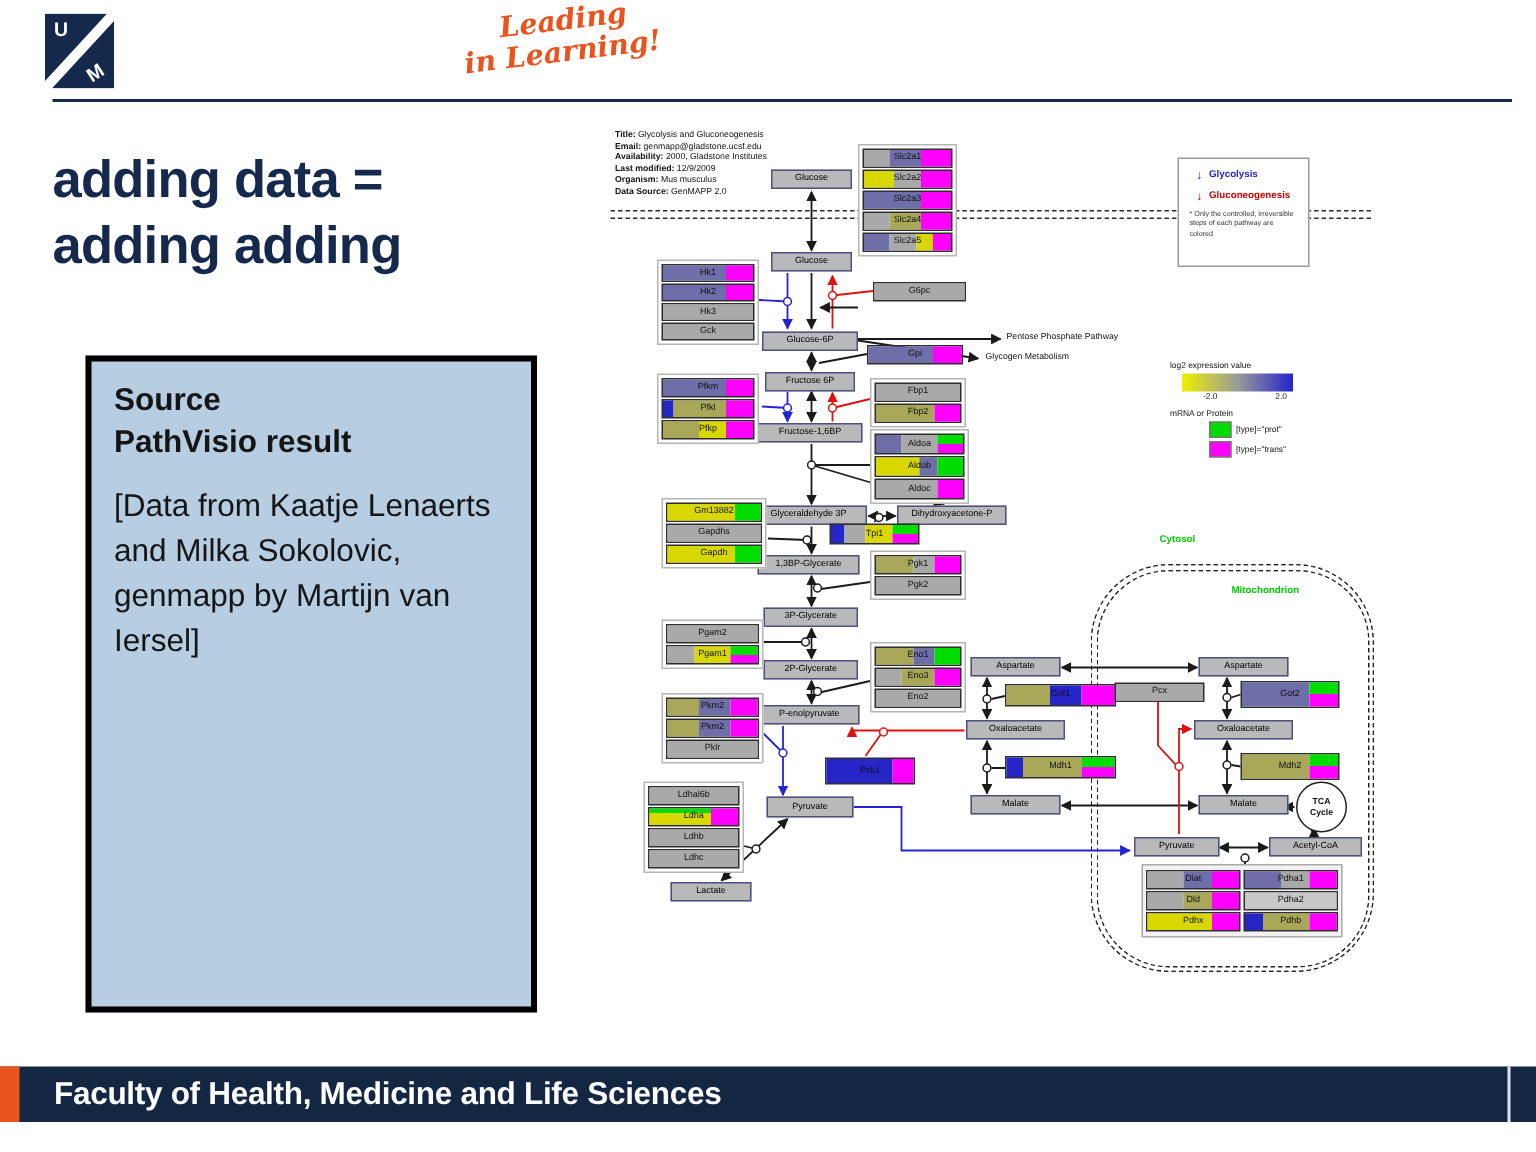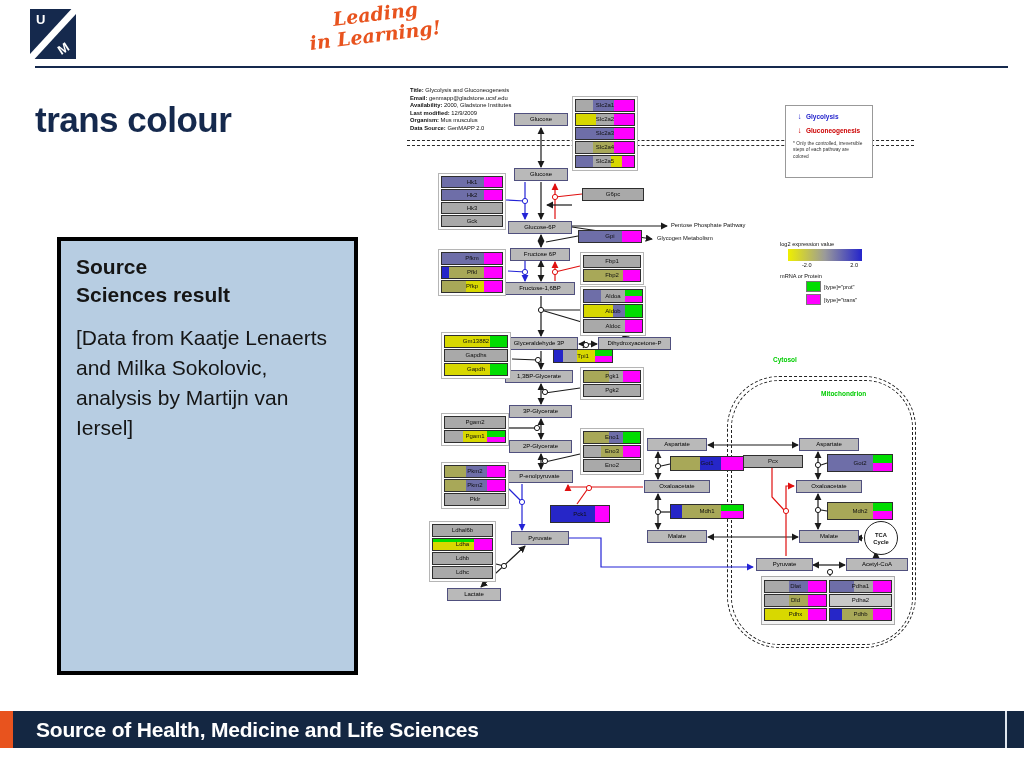--- a/index.html
+++ b/index.html
@@ -92,29 +92,30 @@
     <span class="um-letter um-letter-u">U</span>
     <span class="um-letter um-letter-m">M</span>
   </div>
   <div class="tagline">
     <span class="tag1">Leading</span>
     <span class="tag2">in Learning!</span>
   </div>
   <div class="header-rule"></div>
 
   <div class="title">
-    <div>trans colour</div>
+    <div>adding data =</div>
+    <div>adding adding</div>
   </div>
 
   <div class="example-box">
     <div class="ex-head">
       <div>Source</div>
-      <div>Sciences result</div>
+      <div>PathVisio result</div>
     </div>
-    <p>[Data from Kaatje Lenaerts and Milka Sokolovic, analysis by Martijn van Iersel]</p>
+    <p>[Data from Kaatje Lenaerts and Milka Sokolovic, genmapp by Martijn van Iersel]</p>
   </div>
 
   <div class="diagram" id="diagram">
     <div class="mem" style="top:55px"></div>
     <div class="mem" style="top:60px"></div>
     <div class="mito"></div>
     <div class="info" id="info-block">
         <div class="info-row"><b>Title: </b><span>Glycolysis and Gluconeogenesis</span></div>
         <div class="info-row"><b>Email: </b><span>genmapp@gladstone.ucsf.edu</span></div>
         <div class="info-row"><b>Availability: </b><span>2000, Gladstone Institutes</span></div>
@@ -563,17 +564,17 @@
           <div class="seg" style="flex: 2 1 0%; background: rgb(38, 38, 200);"></div>
           <div class="seg" style="flex: 5 1 0%; background: rgb(168, 168, 88);"></div>
           <div class="seg" style="flex: 3 1 0%; background: rgb(255, 0, 255);"></div>
           <span class="glabel" style="line-height: 11px;">Pdhb</span>
         </div>
       </div>
     </div>
 
   <div class="footer">
     <div class="footer-accent"></div>
-    <div class="footer-text">Source of Health, Medicine and Life Sciences</div>
+    <div class="footer-text">Faculty of Health, Medicine and Life Sciences</div>
     <div class="footer-tick"></div>
   </div>
 
 </div>
 
 </body></html>

